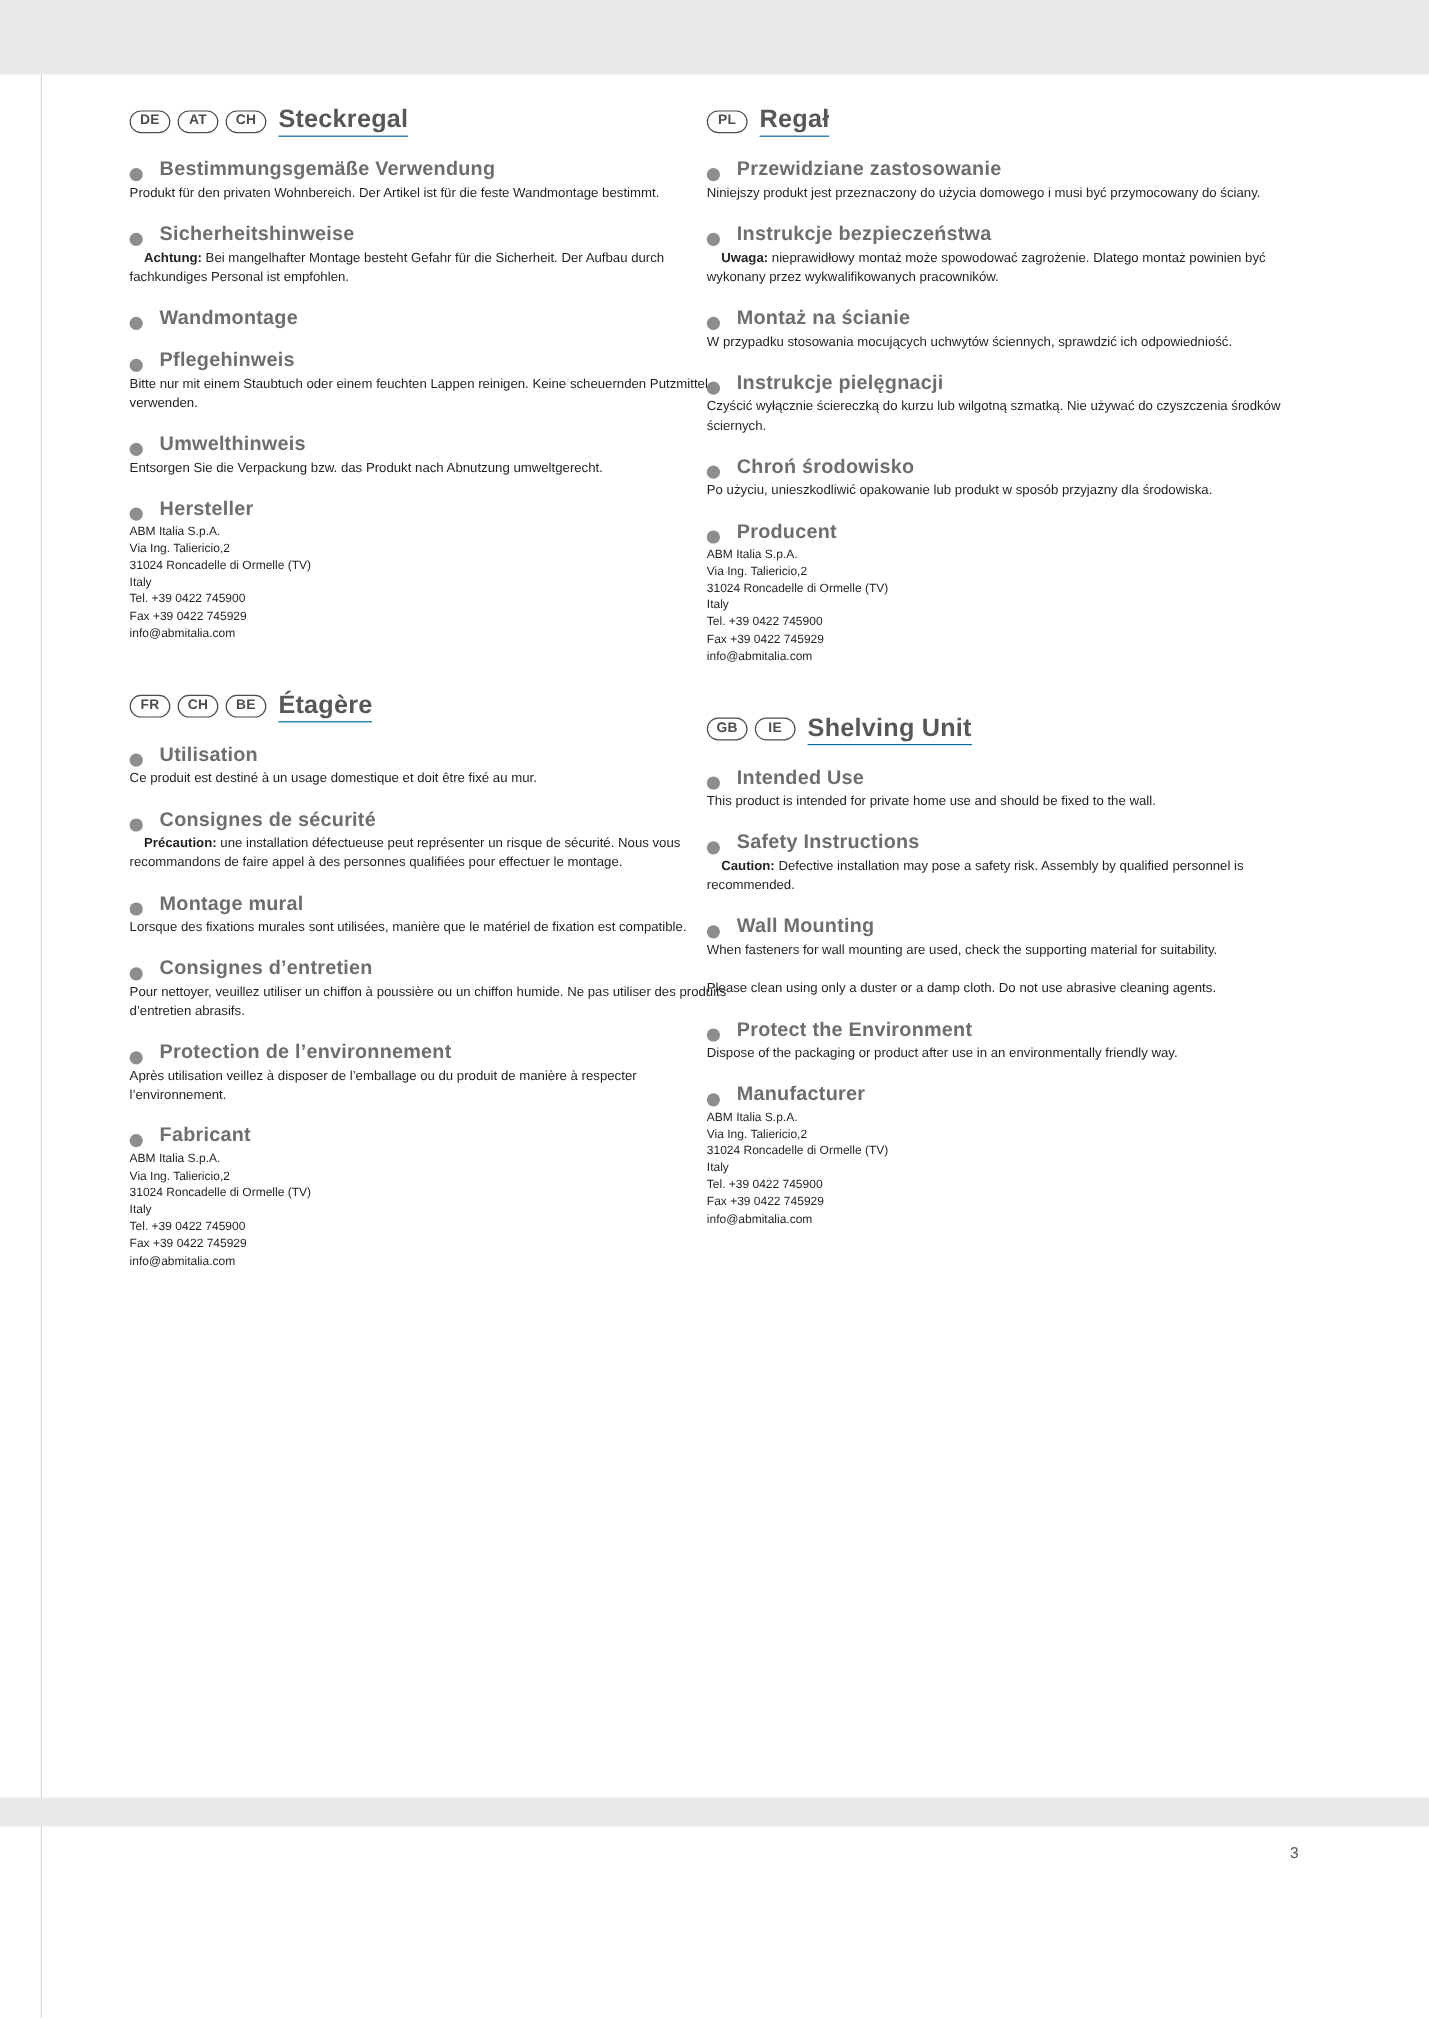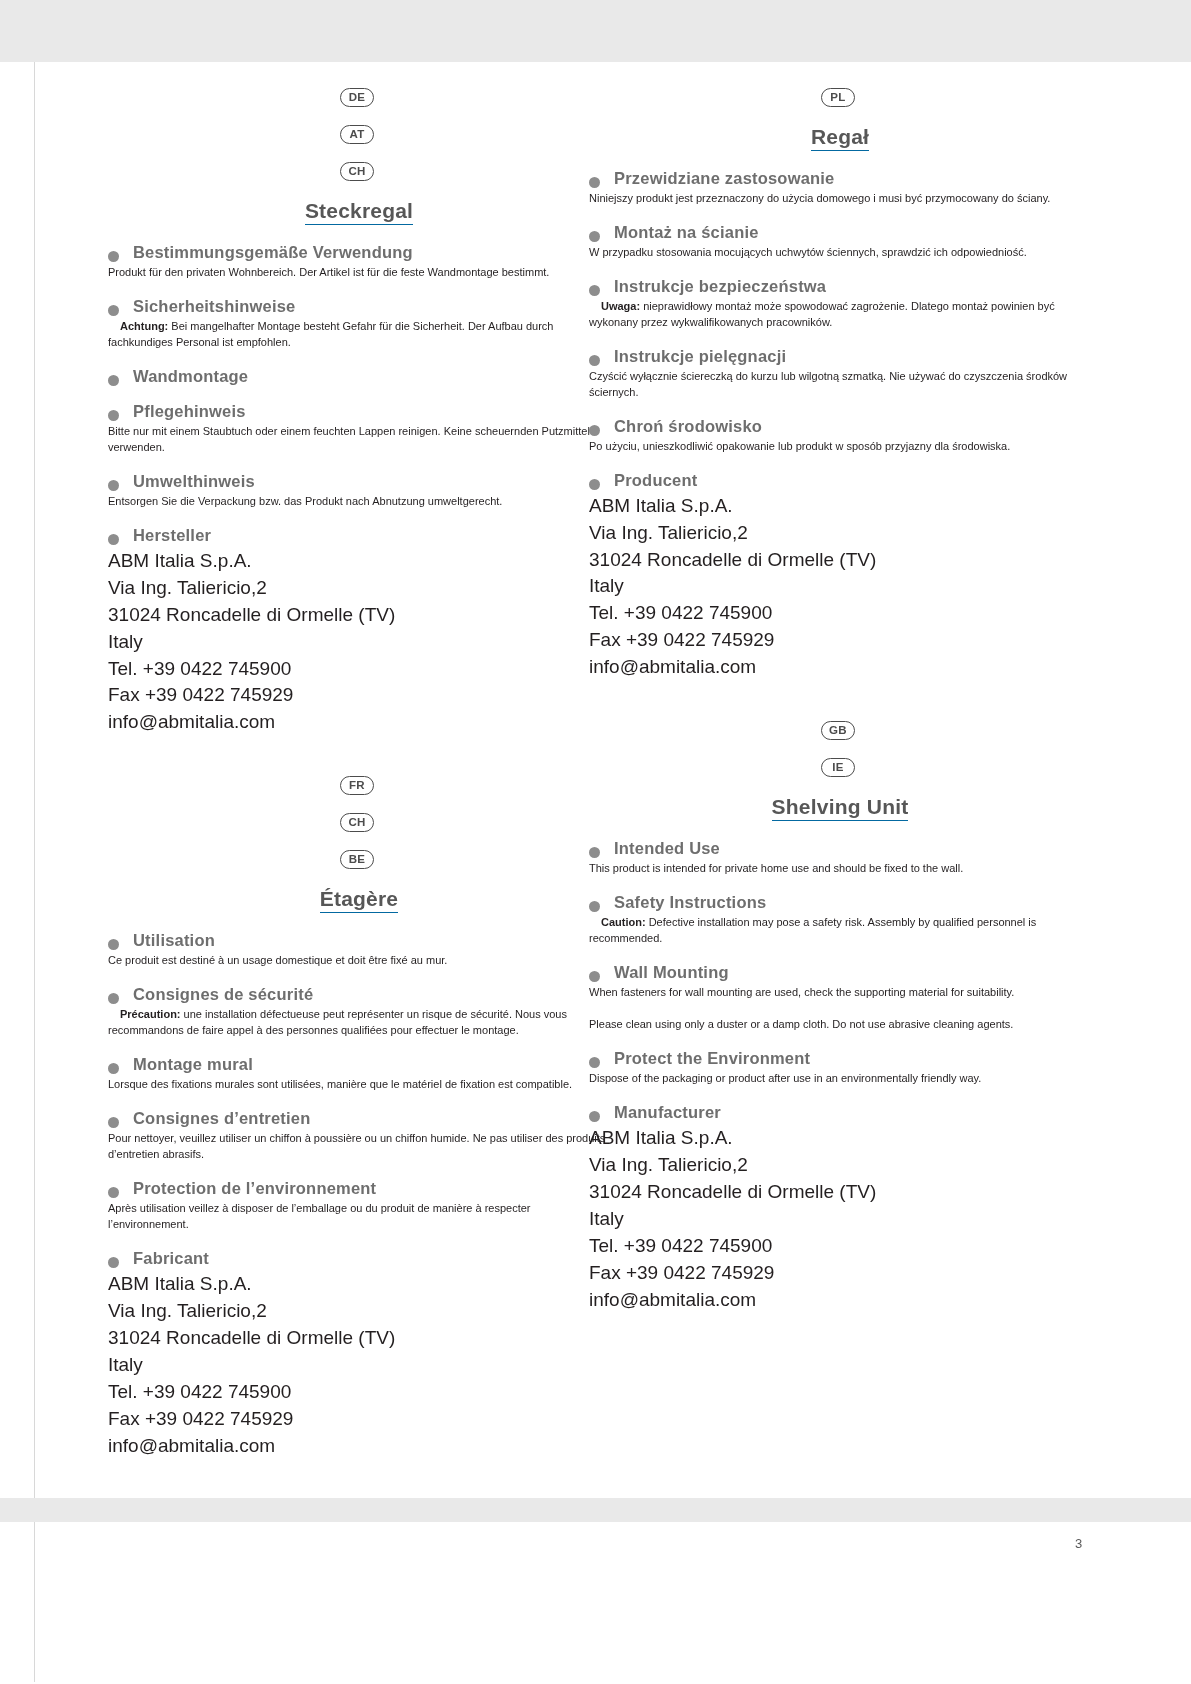--- a/index.html
+++ b/index.html
@@ -34,23 +34,22 @@
     position:absolute; top:26px; width:498px;
   }
   .col-left { left:108px; }
   .col-right { left:589px; }
 
   
   .langblock { margin-bottom:0; }
   .langblock.spaced { margin-top:40px; }
 
   .titlerow {
-    display:flex; align-items:center; gap:18px;
+    display:flex; align-items:center; gap:6px;
     margin-bottom:18px;
-    flex-direction:column;
   }
   .flag {
     display:inline-flex; align-items:center; justify-content:center;
     border:1.6px solid #4c4c4c;
     border-radius:50%/50%;
     border-radius:12px;
     width:34px; height:19px;
     font-size:11.5px; font-weight:bold; letter-spacing:.3px;
     color:#4c4c4c;
     box-sizing:border-box;
@@ -76,21 +75,21 @@
   .sec-title {
     font-size:16.5px; font-weight:bold; color:#6e6e6e;
     letter-spacing:.2px;
   }
   .sec-body {
     font-size:11px; line-height:1.45; color:#231f20;
     margin-left:0;
   }
   .sec-body b { font-weight:bold;margin-left:12px; }
   .addr {
-    font-size:19px; line-height:1.42; color:#231f20;
+    font-size:10px; line-height:1.42; color:#231f20;
   }
   .addr div { white-space:nowrap; }
 </style>
 </head>
 <body>
 
 <div class="band-top"></div>
 <div class="left-rule"></div>
 <div class="band-bottom"></div>
 <div class="page-num">3</div>
@@ -222,30 +221,30 @@
         <div class="section">
           <div class="sec-head">
             <span class="bullet"></span>
             <span class="sec-title">Przewidziane zastosowanie</span>
           </div>
           <div class="sec-body"><span>Niniejszy produkt jest przeznaczony do użycia domowego i musi być przymocowany do ściany.</span></div>
         </div>
         <div class="section">
           <div class="sec-head">
             <span class="bullet"></span>
+            <span class="sec-title">Instrukcje bezpieczeństwa</span>
+          </div>
+          <div class="sec-body"><b>Uwaga:</b><span> nieprawidłowy montaż może spowodować zagrożenie. Dlatego montaż powinien być wykonany przez wykwalifikowanych pracowników.</span></div>
+        </div>
+        <div class="section">
+          <div class="sec-head">
+            <span class="bullet"></span>
             <span class="sec-title">Montaż na ścianie</span>
           </div>
           <div class="sec-body"><span>W przypadku stosowania mocujących uchwytów ściennych, sprawdzić ich odpowiedniość.</span></div>
-        </div>
-        <div class="section">
-          <div class="sec-head">
-            <span class="bullet"></span>
-            <span class="sec-title">Instrukcje bezpieczeństwa</span>
-          </div>
-          <div class="sec-body"><b>Uwaga:</b><span> nieprawidłowy montaż może spowodować zagrożenie. Dlatego montaż powinien być wykonany przez wykwalifikowanych pracowników.</span></div>
         </div>
         <div class="section">
           <div class="sec-head">
             <span class="bullet"></span>
             <span class="sec-title">Instrukcje pielęgnacji</span>
           </div>
           <div class="sec-body"><span>Czyścić wyłącznie ściereczką do kurzu lub  wilgotną szmatką. Nie używać do czyszczenia środków ściernych.</span></div>
         </div>
         <div class="section">
           <div class="sec-head">

